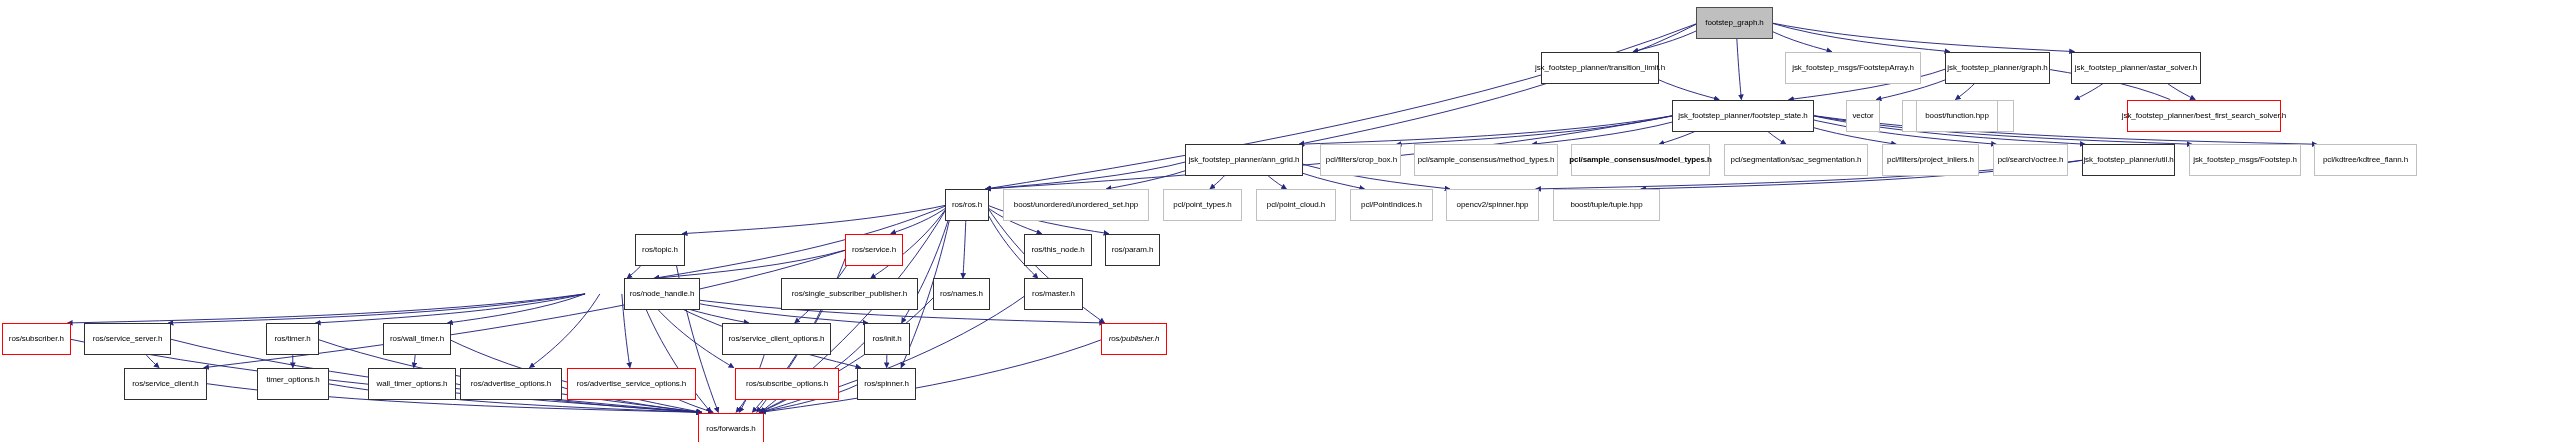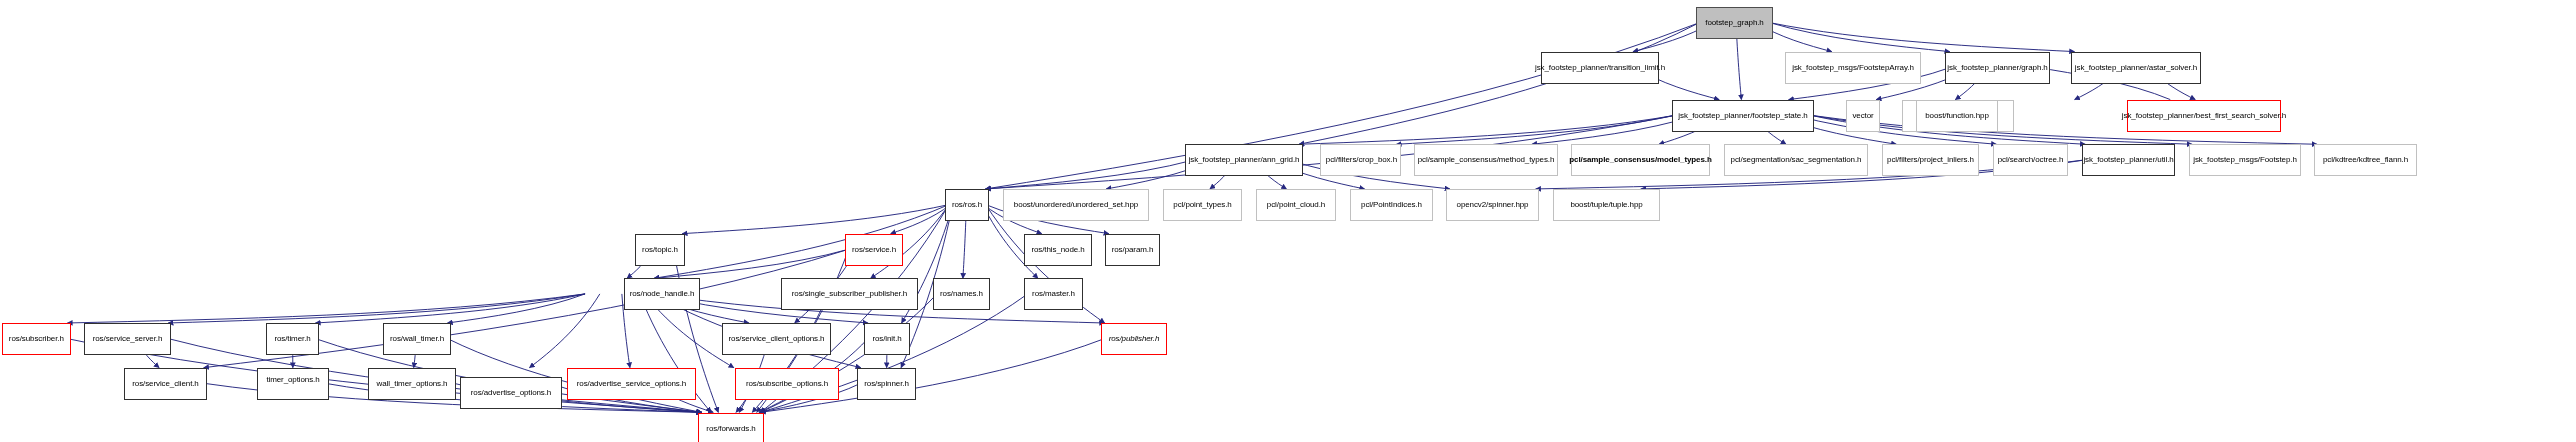--- a/index.html
+++ b/index.html
@@ -288,21 +288,21 @@
       </div>
       <div class="node solid" style="left: 124px; top: 368px; width: 83px;">
         <span>ros/service_client.h</span>
       </div>
       <div class="node solid" style="left: 257px; top: 368px; width: 72px; align-items: flex-end;">
         <span>timer_options.h</span>
       </div>
       <div class="node solid" style="left: 368px; top: 368px; width: 88px;">
         <span>wall_timer_options.h</span>
       </div>
-      <div class="node solid" style="left: 460px; top: 368px; width: 102px; margin-top: 9px;">
+      <div class="node solid" style="left: 460px; top: 368px; width: 102px;">
         <span>ros/advertise_options.h</span>
       </div>
       <div class="node red" style="left: 567px; top: 368px; width: 129px;">
         <span>ros/advertise_service_options.h</span>
       </div>
       <div class="node red" style="left: 707px; top: 368px; width: 104px; margin-left: 28px;">
         <span>ros/subscribe_options.h</span>
       </div>
       <div class="node solid" style="left: 857px; top: 368px; width: 59px;">
         <span>ros/spinner.h</span>

